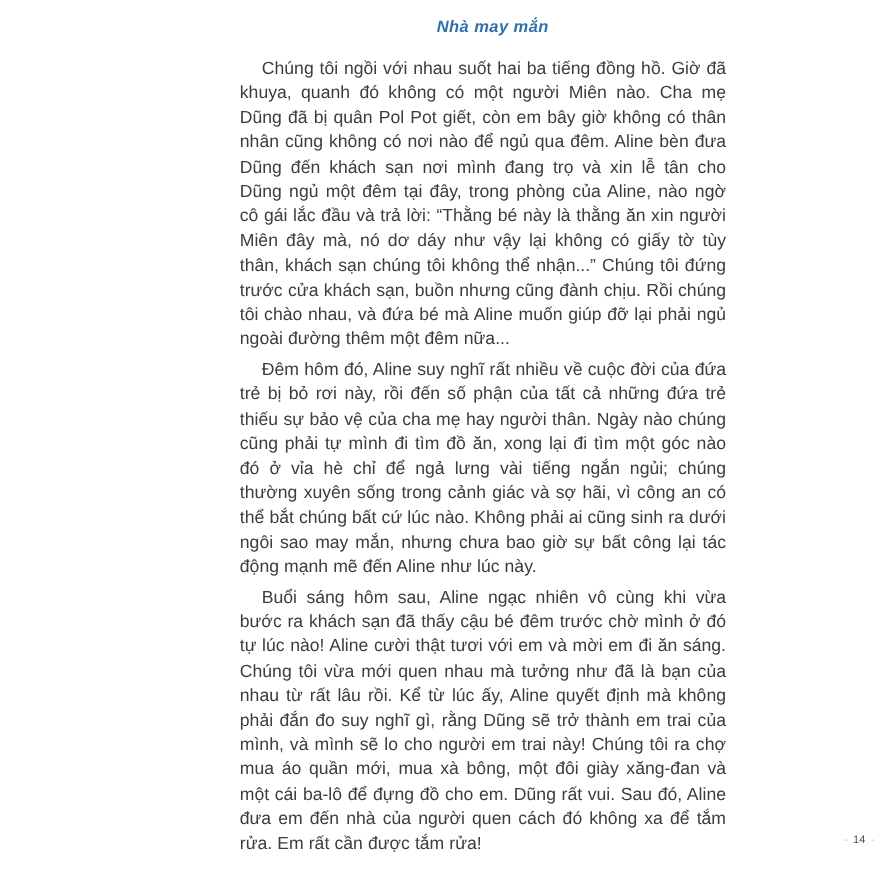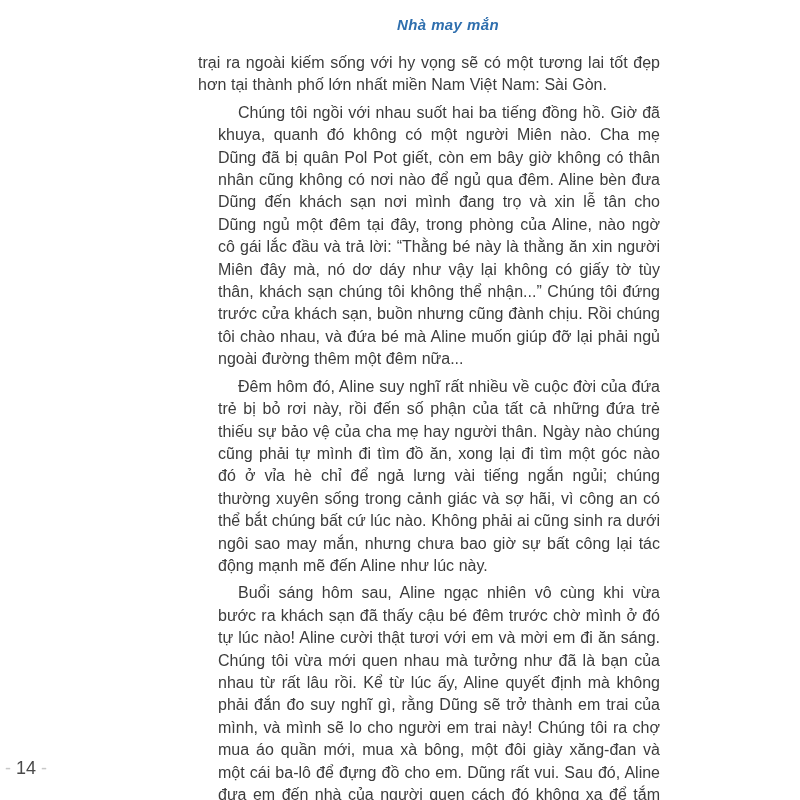--- a/index.html
+++ b/index.html
@@ -45,38 +45,37 @@
   }
   .para.indent {
     text-indent: 20px;
     margin-left: 20px;
   }
   .footer {
     position: absolute;
     top: 758px;
     left: 0;
     width: 100%;
-    text-align: left;
-    font-size: 18px;
+    text-align: right;
+    font-size: 10px;
     color: #4a4a4a;
   }
   .footer .dash {
     color: #c8c8c8;
     margin: 0 5px;
   }
 </style>
 </head>
 <body>
 
 <div class="page">
 
   <div class="running-header">Nhà may mắn</div>
 
   <div class="text-block">
-    <p class="para">trại ra ngoài kiếm sống với hy vọng sẽ có một tương lai tốt đẹp hơn tại thành phố lớn nhất miền Nam Việt Nam: Sài Gòn.</p>
     <p class="para indent">Chúng tôi ngồi với nhau suốt hai ba tiếng đồng hồ. Giờ đã khuya, quanh đó không có một người Miên nào. Cha mẹ Dũng đã bị quân Pol Pot giết, còn em bây giờ không có thân nhân cũng không có nơi nào để ngủ qua đêm. Aline bèn đưa Dũng đến khách sạn nơi mình đang trọ và xin lễ tân cho Dũng ngủ một đêm tại đây, trong phòng của Aline, nào ngờ cô gái lắc đầu và trả lời: “Thằng bé này là thằng ăn xin người Miên đây mà, nó dơ dáy như vậy lại không có giấy tờ tùy thân, khách sạn chúng tôi không thể nhận...” Chúng tôi đứng trước cửa khách sạn, buồn nhưng cũng đành chịu. Rồi chúng tôi chào nhau, và đứa bé mà Aline muốn giúp đỡ lại phải ngủ ngoài đường thêm một đêm nữa...</p>
     <p class="para indent">Đêm hôm đó, Aline suy nghĩ rất nhiều về cuộc đời của đứa trẻ bị bỏ rơi này, rồi đến số phận của tất cả những đứa trẻ thiếu sự bảo vệ của cha mẹ hay người thân. Ngày nào chúng cũng phải tự mình đi tìm đồ ăn, xong lại đi tìm một góc nào đó ở vỉa hè chỉ để ngả lưng vài tiếng ngắn ngủi; chúng thường xuyên sống trong cảnh giác và sợ hãi, vì công an có thể bắt chúng bất cứ lúc nào. Không phải ai cũng sinh ra dưới ngôi sao may mắn, nhưng chưa bao giờ sự bất công lại tác động mạnh mẽ đến Aline như lúc này.</p>
     <p class="para indent">Buổi sáng hôm sau, Aline ngạc nhiên vô cùng khi vừa bước ra khách sạn đã thấy cậu bé đêm trước chờ mình ở đó tự lúc nào! Aline cười thật tươi với em và mời em đi ăn sáng. Chúng tôi vừa mới quen nhau mà tưởng như đã là bạn của nhau từ rất lâu rồi. Kể từ lúc ấy, Aline quyết định mà không phải đắn đo suy nghĩ gì, rằng Dũng sẽ trở thành em trai của mình, và mình sẽ lo cho người em trai này! Chúng tôi ra chợ mua áo quần mới, mua xà bông, một đôi giày xăng-đan và một cái ba-lô để đựng đồ cho em. Dũng rất vui. Sau đó, Aline đưa em đến nhà của người quen cách đó không xa để tắm rửa. Em rất cần được tắm rửa!</p>
   </div>
 
   <div class="footer">
     <span class="dash">-</span><span>14</span><span class="dash">-</span>
   </div>
 
 </div>

